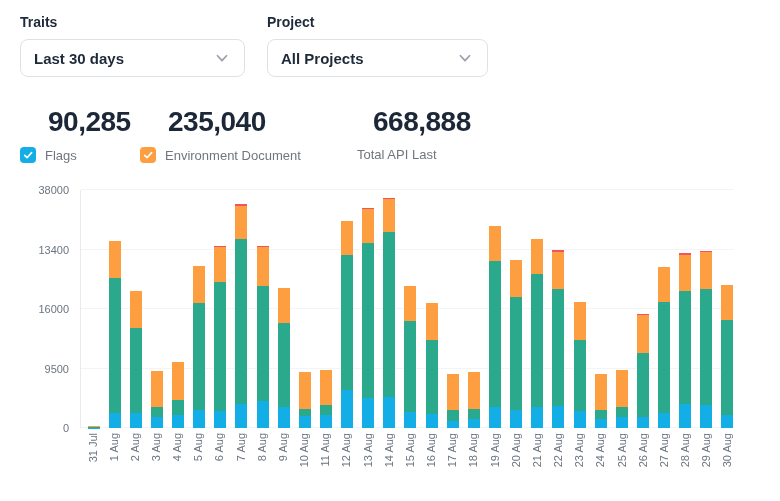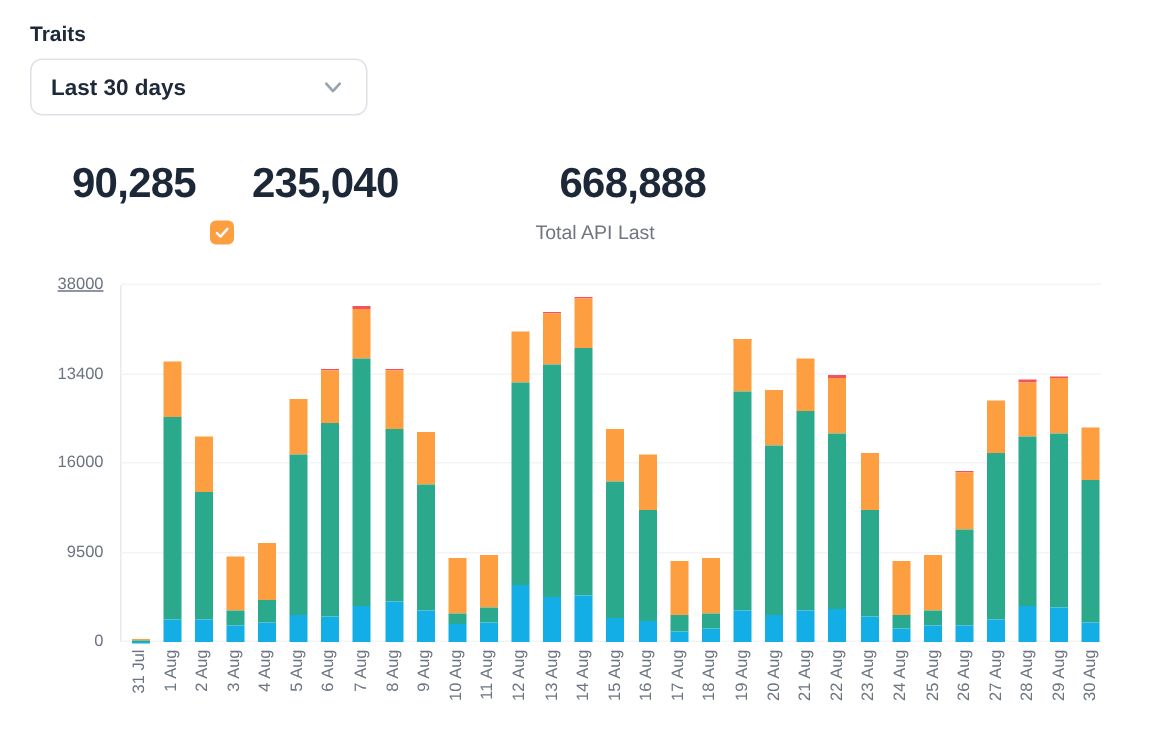--- a/index.html
+++ b/index.html
@@ -73,34 +73,52 @@
   <div class="filters">
     <div class="filter-group">
       <div class="filter-label">Traits</div>
       <div class="select select-period">
         <span class="select-value">Last 30 days</span>
         <svg class="chevron" width="18" height="18" viewBox="0 0 20 20">
           <polyline points="5,7.5 10,13 15,7.5" fill="none" stroke="#9aa3ae" stroke-width="2" stroke-linecap="round" stroke-linejoin="round"></polyline>
         </svg>
       </div>
     </div>
+    <div class="filter-group">
+      <div class="filter-label">Project</div>
+      <div class="select select-project">
+        <span class="select-value">All Projects</span>
+        <svg class="chevron" width="18" height="18" viewBox="0 0 20 20">
+          <polyline points="5,7.5 10,13 15,7.5" fill="none" stroke="#9aa3ae" stroke-width="2" stroke-linecap="round" stroke-linejoin="round"></polyline>
+        </svg>
+      </div>
+    </div>
   </div>
 
   <div class="stats">
     <div class="stat-col-0">
       <div class="stat-value">90,285</div>
+      <div class="stat-label-row">
+        <span class="stat-checkbox" style="background: rgb(20, 174, 230);">
+          <svg width="12" height="12" viewBox="0 0 16 16">
+              <path d="M3.5 8.5 L6.8 11.6 L12.8 4.8" fill="none" stroke="#ffffff" stroke-width="2.2" stroke-linecap="round" stroke-linejoin="round"></path>
+            </svg>
+        </span>
+        <span class="stat-label">Flags</span>
+      </div>
     </div>
     <div class="stat-col-2">
       <div class="stat-value">235,040</div>
       <div class="stat-label-row">
         <span class="stat-checkbox" style="background: rgb(253, 158, 65);">
           <svg width="12" height="12" viewBox="0 0 16 16">
               <path d="M3.5 8.5 L6.8 11.6 L12.8 4.8" fill="none" stroke="#ffffff" stroke-width="2.2" stroke-linecap="round" stroke-linejoin="round"></path>
             </svg>
         </span>
+        <span class="stat-label">Environment Document</span>
       </div>
     </div>
     <div class="stat-col-4">
       <div class="stat-value">668,888</div>
       <div class="stat-label-row">
         <span class="stat-label indent">Total API Last</span>
       </div>
     </div>
   </div>
 
@@ -109,21 +127,21 @@
       <div id="grid-layer">
           <div class="gridline" style="bottom: 0px;"></div>
           <div class="ytick" style="bottom: 0px;">0</div>
           <div class="gridline" style="bottom: 59.5px;"></div>
           <div class="ytick" style="bottom: 59.5px;">9500</div>
           <div class="gridline" style="bottom: 119px;"></div>
           <div class="ytick" style="bottom: 119px;">16000</div>
           <div class="gridline" style="bottom: 178.5px;"></div>
           <div class="ytick" style="bottom: 178.5px;">13400</div>
           <div class="gridline" style="bottom: 238px;"></div>
-          <div class="ytick" style="bottom: 238px; text-decoration: underline;">38000</div>
+          <div class="ytick" style="bottom: 238px;">38000</div>
         </div>
       <div class="bars" id="bars-layer">
           <div class="bar-stack">
             <div class="bar-seg" style="height: 0.375789px; background: rgb(20, 174, 230);"></div>
             <div class="bar-seg" style="height: 1.00211px; background: rgb(42, 169, 140);"></div>
             <div class="bar-seg" style="height: 0.187895px; background: rgb(253, 158, 65);"></div>
           </div>
           <div class="bar-stack">
             <div class="bar-seg" style="height: 14.7184px; background: rgb(20, 174, 230);"></div>
             <div class="bar-seg" style="height: 135.409px; background: rgb(42, 169, 140);"></div>

